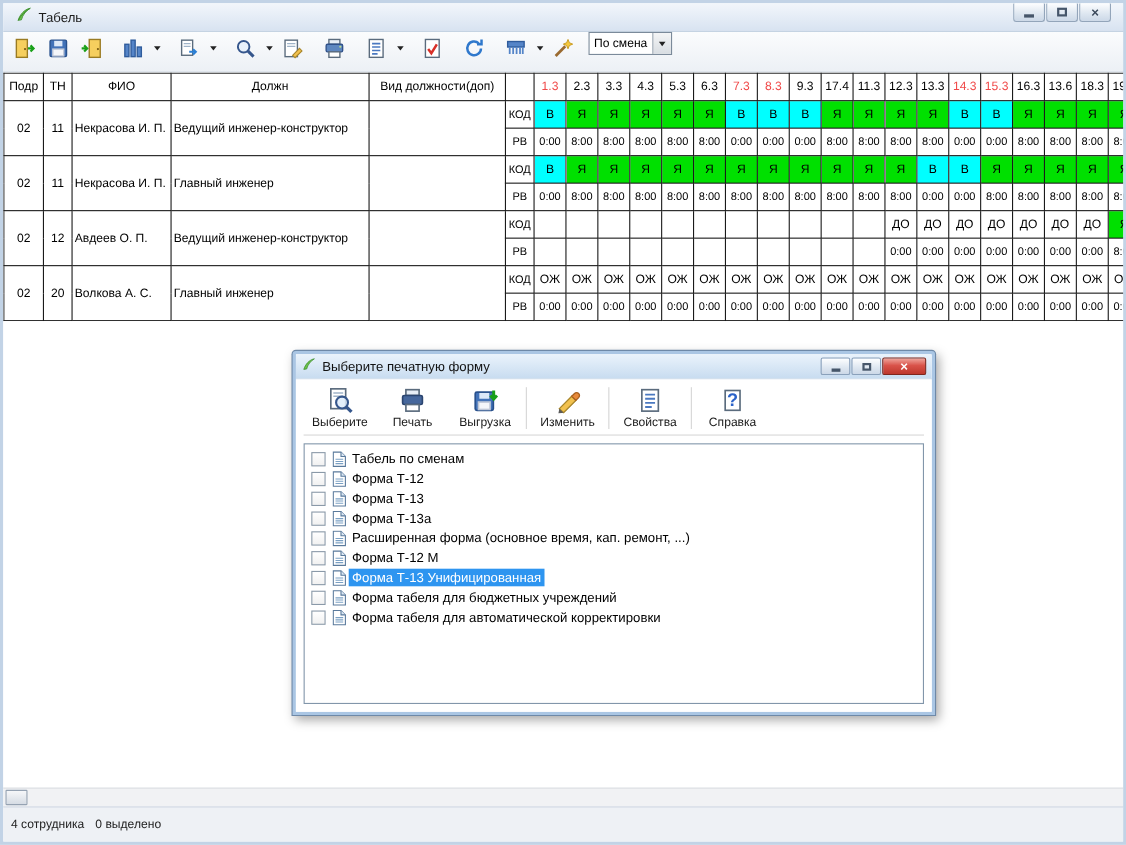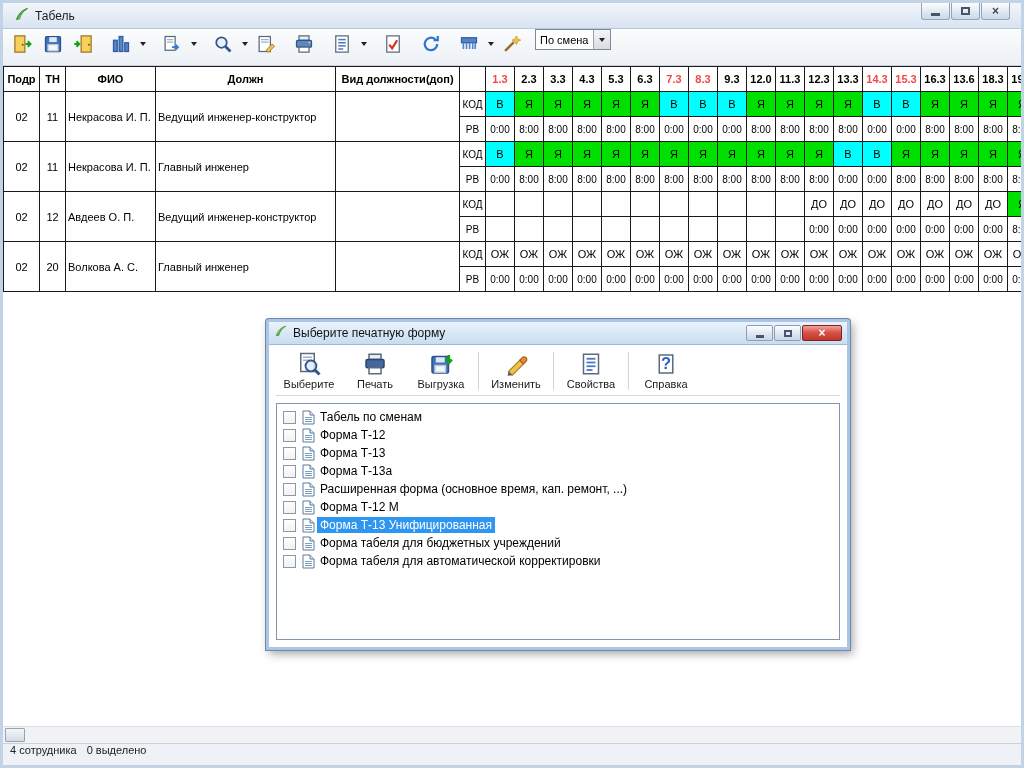--- a/index.html
+++ b/index.html
@@ -19,31 +19,31 @@
   .tb-dd{width:13px;height:30px;border:none;background:transparent;display:flex;align-items:center;justify-content:center;padding:0}
   .tri{width:0;height:0;border-left:3.5px solid transparent;border-right:3.5px solid transparent;border-top:4px solid #222}
   .tb-sep{width:8px}
   .combo{display:flex;align-items:center;height:21px;border:1px solid #7b8a9a;background:#fff;margin-left:8px}
   .combo-text{font-size:11px;padding:0 4px;width:57px;overflow:hidden;white-space:nowrap}
   .combo-btn{width:17px;height:100%;background:linear-gradient(#f4f5f6,#d8dde2);border-left:1px solid #98a4b0;display:flex;align-items:center;justify-content:center}
   
   .grid-wrap{flex:0 0 auto;overflow:hidden;width:1018px;background:#fff}
   table.grid{border-collapse:collapse;table-layout:fixed;width:1033px}
   .grid th,.grid td{border:1px solid #1a1a1a;height:25px;font-size:11px;padding:0 2px;overflow:hidden;white-space:nowrap;text-align:center;color:#000}
-  .grid th{font-weight:bold;background:#fff}
+  .grid th{font-weight:normal;background:#fff}
   .grid th.red{color:#f04848}
   .w-podr{width:36px}.w-tn{width:26px}.w-fio{width:90px}.w-dol{width:180px}.w-vid{width:124px}.w-lab{width:26px}.w-date{width:29px}
   td.c-left{text-align:left}
   td.c-lab{font-size:10px}
   td.c-rv{font-size:10px}
   .filler{flex:1;background:#fff}
   
   .hscroll{height:17px;background:#f1f2f4;border-top:1px solid #dcdfe3;position:relative;flex:0 0 auto}
   .hthumb{position:absolute;left:2px;top:1px;width:20px;height:14px;background:linear-gradient(#f6f7f9,#d6dce4);border:1px solid #95a2b2;border-radius:1px}
-  .statusbar{height:22px;background:#eef1f5;border-top:1px solid #c8d2de;display:flex;gap:10px;padding:0 7px;font-size:11px;color:#222;flex:0 0 auto}
+  .statusbar{height:32px;background:#eef1f5;border-top:1px solid #c8d2de;display:flex;align-items:center;gap:10px;padding:0 7px;font-size:11px;color:#222;flex:0 0 auto}
   
   .dialog{position:absolute;left:263px;top:316px;width:584px;height:331px;border:3px solid #aac6e4;border-radius:3px 3px 0 0;background:#fff;display:flex;flex-direction:column;box-shadow:0 0 0 1px #6e89a8,3px 4px 10px rgba(0,0,0,.35);z-index:20}
   .dlg-titlebar{height:23px;background:linear-gradient(#eaf3fc,#c8dcf0);display:flex;align-items:center;padding:0 5px;border-bottom:1px solid #9fb8d4;flex:0 0 auto;border-radius:2px 2px 0 0}
   .dlg-title{font-size:12px;margin-left:5px;color:#111}
   .dlg-controls{margin-left:auto;display:flex;gap:1px}
   .dlg-btn{width:27px;height:16px;border:1px solid #8aa0ba;border-radius:2px;background:linear-gradient(#fdfeff,#dde6f0 60%,#ccd8e7);display:flex;align-items:center;justify-content:center;color:#3c4a5c}
   .dlg-btn .glyph-min{margin-top:6px;width:8px}
   .dlg-btn .glyph-max{width:8px;height:7px}
   .dlg-close{width:40px;background:linear-gradient(#efa49b,#d9534a 45%,#bd372c);border-color:#7e261d;color:#fff}
   .dlg-body{flex:1;display:flex;flex-direction:column;background:#fff;padding:3px 7px 7px;overflow:hidden}
@@ -221,21 +221,21 @@
           <th class="w-lab"></th>
         <th class="w-date red">1.3</th>
             <th class="w-date">2.3</th>
             <th class="w-date">3.3</th>
             <th class="w-date">4.3</th>
             <th class="w-date">5.3</th>
             <th class="w-date">6.3</th>
             <th class="w-date red">7.3</th>
             <th class="w-date red">8.3</th>
             <th class="w-date">9.3</th>
-            <th class="w-date">12.0</th>
+            <th class="w-date">17.4</th>
             <th class="w-date">11.3</th>
             <th class="w-date">12.3</th>
             <th class="w-date">13.3</th>
             <th class="w-date red">14.3</th>
             <th class="w-date red">15.3</th>
             <th class="w-date">16.3</th>
             <th class="w-date">13.6</th>
             <th class="w-date">18.3</th>
             <th class="w-date">19.3</th>
           </tr>

